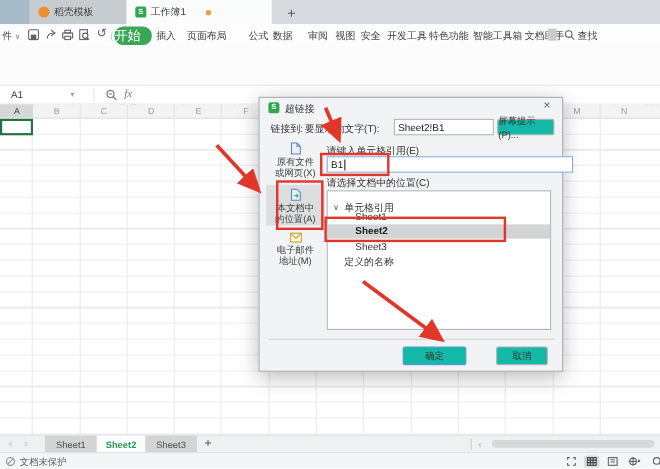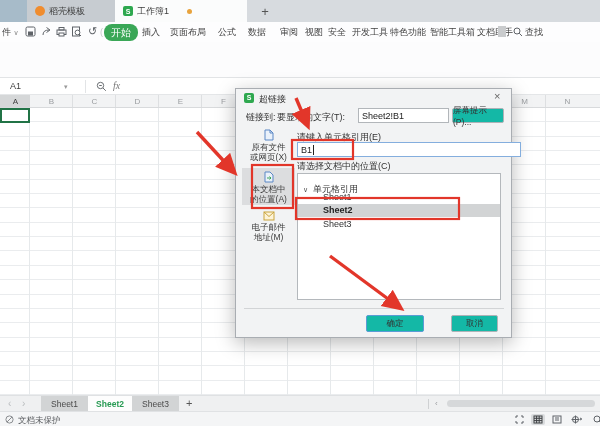--- a/index.html
+++ b/index.html
@@ -11,21 +11,21 @@
   .ico{position:absolute;color:#5f6368;font-size:9px;line-height:10px}
   
   .titlebar{position:absolute;left:0;top:0;width:600px;height:22px;background:#d7dbdf}
   .corner{position:absolute;left:0;top:0;width:27px;height:22px;background:#a7bbc9}
   .tab{position:absolute;top:0;height:22px;display:flex;align-items:center;gap:4px;padding:0 8px;font-size:9px;color:#3c3c3c}
   .docer-dot{width:10px;height:10px;border-radius:50%;background:#f08c2e;display:inline-block}
   .sq-s{width:10px;height:10px;border-radius:2px;background:#2ea84f;color:#fff;font-size:7px;font-weight:bold;display:flex;align-items:center;justify-content:center}
   
   .menubar{position:absolute;left:0;top:22px;width:600px;height:20px;background:#fdfdfe}
   .menu-item{position:absolute;top:4px;font-size:9px;color:#3f3f3f}
-  .pill{position:absolute;left:104px;top:2px;width:34px;height:17px;background:#3aa757;color:#fff;font-size:10px;border-radius:8px;display:flex;align-items:center;justify-content:center}
+  .pill{position:absolute;left:104px;top:2px;width:34px;height:17px;background:#3aa757;color:#fff;font-size:12px;border-radius:8px;display:flex;align-items:center;}
   .mi{position:absolute;top:4px}
   
   .toolbar{position:absolute;left:0;top:42px;width:600px;height:36px;background:#fcfcfd;border-bottom:1px solid #e2e4e6}
   .vsep{position:absolute;top:46px;width:1px;height:28px;background:#e8e9ea}
   .combo{position:absolute;border:1px solid #cdd0d3;background:#fff;border-radius:2px;font-size:9px;color:#3d3d3d;display:flex;align-items:center;justify-content:space-between;padding:0 3px}
   .tbt{position:absolute;font-size:8px;color:#4a4a4a;white-space:nowrap}
   .lg{font-size:10px;color:#3f3f3f}
   .albar{position:absolute;width:11px;height:7px;background:repeating-linear-gradient(to bottom,#6a6e72 0 1px,transparent 1px 3px)}
   
   .fbar{position:absolute;left:0;top:78px;width:600px;height:17px;background:#fff;border-bottom:1px solid #e4e6e8}
@@ -99,21 +99,21 @@
         <circle cx="6.5" cy="6.5" r="2.4" fill="#fff" stroke="#5f6368"></circle>
         <line x1="8.2" y1="8.2" x2="10" y2="10" stroke="#5f6368"></line>
       </svg>
     <span class="ico" style="left:88px;top:4px;font-size:11px">↺</span>
     <span class="ico" style="left:100px;top:5px;color:#c4c6c8">(</span>
     <div class="pill">
         <span>开始</span>
       </div>
     <span class="menu-item" style="left:142px">插入</span>
     <span class="menu-item" style="left:170px">页面布局</span>
-    <span class="menu-item" style="left:218px">公式</span>
+    <span class="menu-item" style="left:226px">公式</span>
     <span class="menu-item" style="left:248px">数据</span>
     <span class="menu-item" style="left:280px">审阅</span>
     <span class="menu-item" style="left:305px">视图</span>
     <span class="menu-item" style="left:328px">安全</span>
     <span class="menu-item" style="left:352px">开发工具</span>
     <span class="menu-item" style="left:390px">特色功能</span>
     <span class="menu-item" style="left:430px">智能工具箱</span>
     <span class="menu-item" style="left:477px">文档助手</span>
     <span class="abs" style="left:498px;top:4px;width:8px;height:11px;background:#c9cbcd"></span>
     <svg class="mi" style="left:513px;top:5px" width="10" height="10" viewBox="0 0 10 10">
@@ -323,20 +323,23 @@
       </div>
       <div class="lrow" style="top:17px">
           <span style="position:absolute;left:25px">Sheet1</span>
         </div>
       <div class="lrow" style="top:30px;background:#d2d4d5">
           <span style="position:absolute;left:25px;font-weight:bold;color:#222">Sheet2</span>
         </div>
       <div class="lrow" style="top:44px">
           <span style="position:absolute;left:25px">Sheet3</span>
         </div>
+      <div class="lrow" style="top:58px">
+          <span style="position:absolute;left:15px">定义的名称</span>
+        </div>
     </div>
 
     <div class="abs" style="left:8px;top:219px;width:260px;height:1px;background:#d2d4d6"></div>
     <div class="dbtn" style="left:130px;top:226px;width:58px;height:17px;border-color:#5b9bd5">
         <span>确定</span>
       </div>
     <div class="dbtn" style="left:215px;top:226px;width:47px;height:17px">
         <span>取消</span>
       </div>
   </div>

